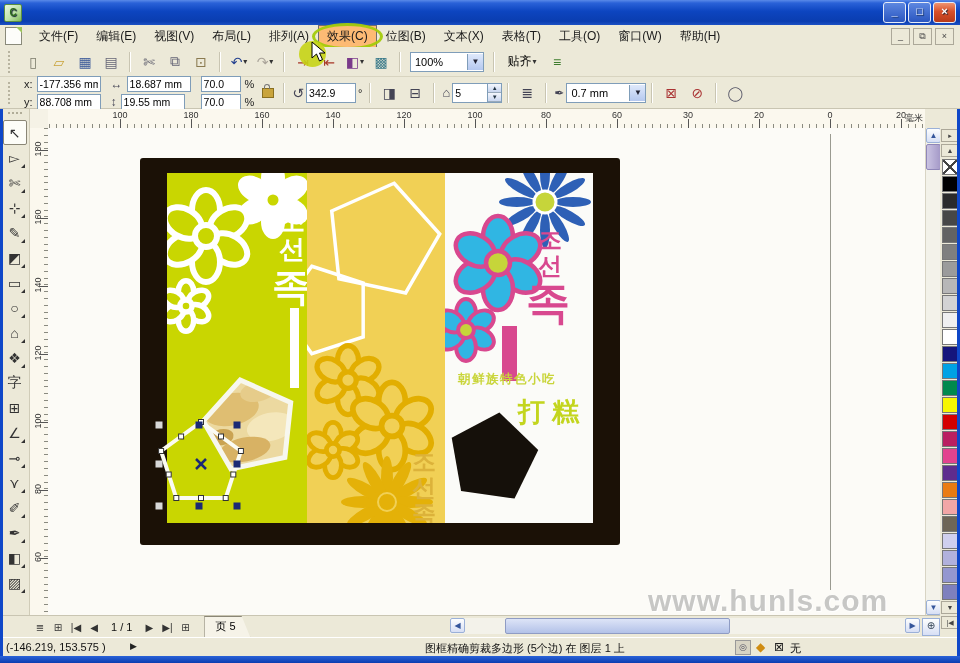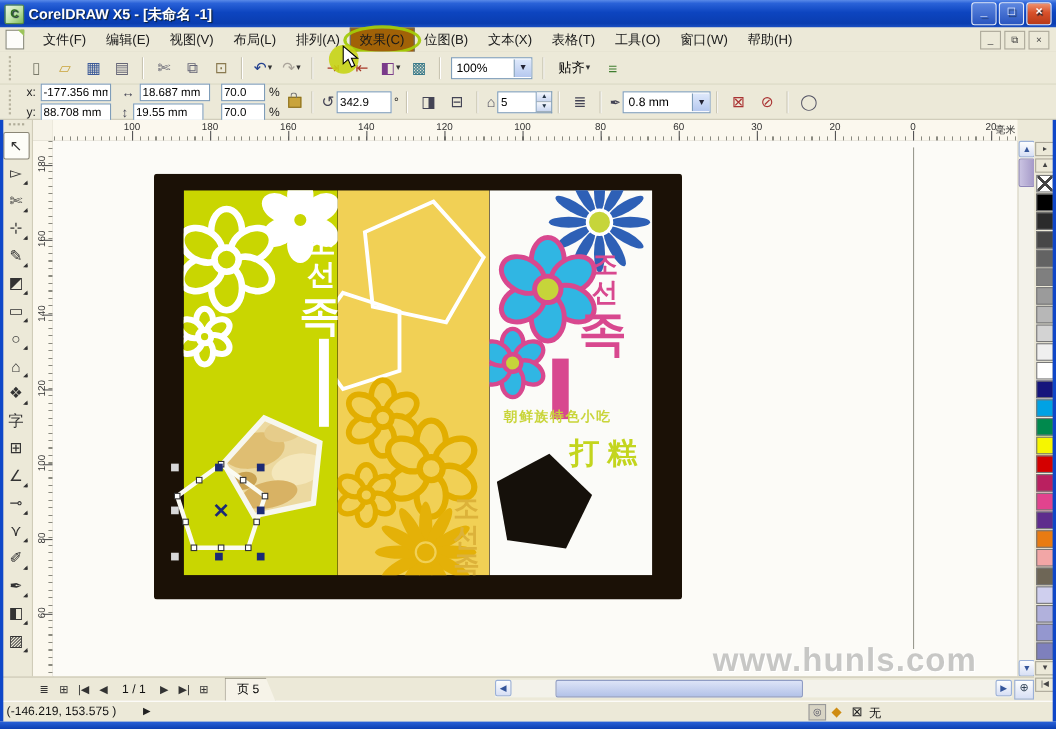--- a/index.html
+++ b/index.html
@@ -21,21 +21,21 @@
     text-align:center;font-weight:bold;}
   .tb-btn.close{background:linear-gradient(180deg,#ef9471,#d8502a 45%,#b83a18);}
   
   #menubar{left:0;top:25px;width:960px;height:22px;background:#ece9d8;
     border-bottom:1px solid #d8d4c0;display:flex;align-items:center;}
   #doc-icon{width:15px;height:16px;margin:0 8px 0 5px;background:#fdfdfa;border:1px solid #8a8a7a;
     position:relative;}
   #doc-icon:before{content:"";position:absolute;right:-1px;top:-1px;border:3px solid #9cc45a;
     border-left-color:transparent;border-bottom-color:transparent;}
   .menu-item{padding:3px 9px;color:#1a1a1a;position:relative;}
-  .menu-item.hl{border:1px solid #6d6d6d;background:#a16207;padding:2px 8px;}
+  .menu-item.hl{border:1px solid #6d6d6d;background:#fdba74;padding:2px 8px;}
   .menu-item.hl:after{content:"";position:absolute;left:-7px;right:-7px;top:-3px;bottom:-3px;
     border:3px solid rgba(163,203,10,.95);border-radius:50%;pointer-events:none;}
   .doc-ctrls{margin-left:auto;display:flex;gap:3px;padding-right:6px;color:#444;}
   .doc-ctrl{width:17px;height:15px;border:1px solid #aca899;background:#ece9d8;
     font-size:9px;text-align:center;line-height:14px;}
   
   #toolbar{left:0;top:47px;width:960px;height:30px;background:#ece9d8;border-bottom:1px solid #d8d4c0;
     display:flex;align-items:center;padding-left:8px;box-sizing:border-box;}
   #propbar{left:0;top:77px;width:960px;height:32px;background:#ece9d8;border-bottom:1px solid #c9c5b2;
     display:flex;align-items:center;padding-left:8px;box-sizing:border-box;font-size:11px;}
@@ -138,21 +138,20 @@
   
   #watermark{left:648px;top:584px;font-size:30px;font-weight:bold;color:rgba(185,185,183,.8);
     text-shadow:0 0 2px #fff,1px 1px 0 #fff;letter-spacing:1px;z-index:60;}
   svg text{font-family:"Liberation Sans","DejaVu Sans",sans-serif;}
 </style>
 </head>
 <body>
 
 <div class="abs" id="titlebar">
   <div id="app-icon">C</div>
-  <span>CorelDRAW X5 - [未命名 -1]</span>
   <div class="tb-btns">
     <div class="tb-btn">_</div>
     <div class="tb-btn">□</div>
     <div class="tb-btn close">×</div>
   </div>
 </div>
 
 <div class="abs" id="menubar">
   <div id="doc-icon"></div>
   <div style="display:flex;align-items:center;">
@@ -285,21 +284,21 @@
   <input class="pb-input small" style="width: 30px; height: 18px;" value="5">
   <div class="spin">
       <b>▲</b>
       <b>▼</b>
     </div>
   <div class="sep"></div>
   <div class="tbtn" style="color:#445;">≣</div>
   <div class="sep"></div>
   <span class="pb-icon">✒</span>
   <div class="combo" style="width:78px;">
-    <span class="val">0.8 mm</span>
+    <span class="val">0.7 mm</span>
     <span class="arrow" style="margin-left:auto;">▼</span>
   </div>
   <div class="sep"></div>
   <div class="tbtn" style="color:#a33;">⊠</div>
   <div class="tbtn" style="color:#a33;">⊘</div>
   <div class="sep"></div>
   <div class="tbtn" style="color:#556;">◯</div>
 </div>
 
 <div class="abs" id="toolbox">
@@ -697,20 +696,21 @@
     <div class="sc-btn" id="hs-left">◀</div>
     <div id="hthumb"></div>
     <div class="sc-btn" id="hs-right">▶</div>
   </div>
   <div id="zoom-btn">⊕</div>
 </div>
 
 <div class="abs" id="statusbar">
   <span id="status-coords">(-146.219, 153.575 )</span>
   <span id="status-flyout">▶</span>
+  <span id="status-msg">图框精确剪裁多边形 (5个边) 在 图层 1 上</span>
   <span id="status-docicon">◎</span>
   <span id="status-fill-ic">◆</span>
   <span id="status-outline-ic">⊠</span>
   <span id="status-outline-val">无</span>
 </div>
 
 <div class="abs" id="edge-l"></div>
 <div class="abs" id="edge-r"></div>
 <div class="abs" id="edge-b"></div>
 

